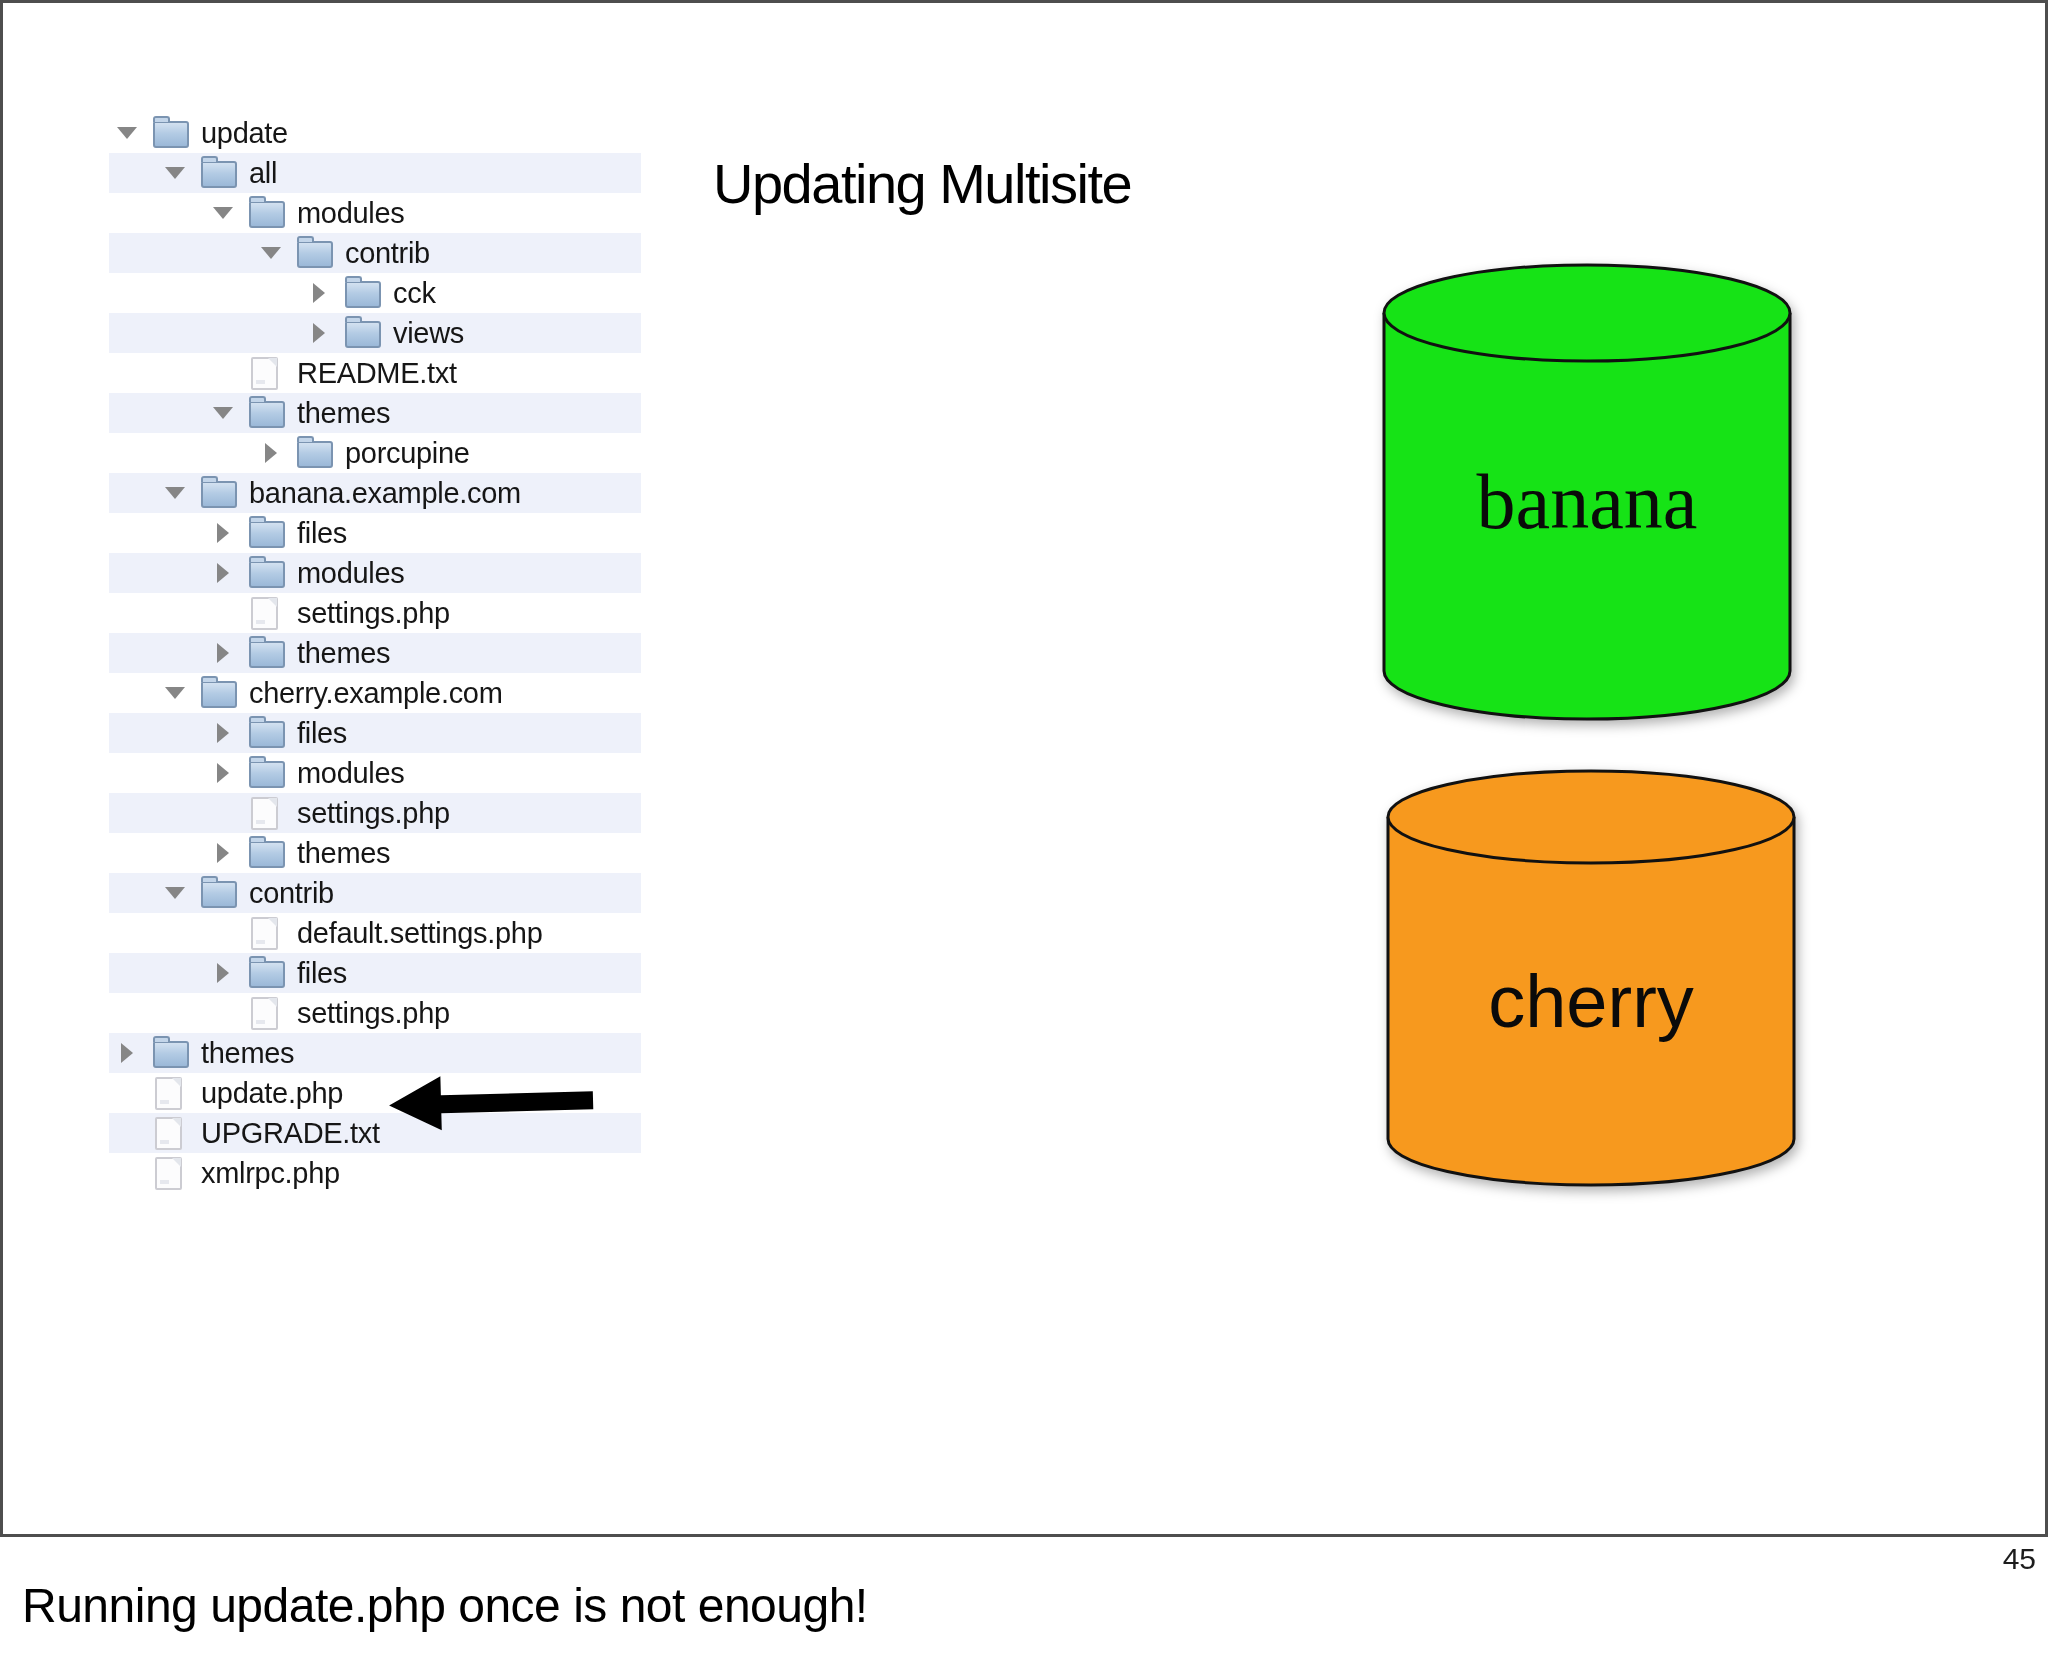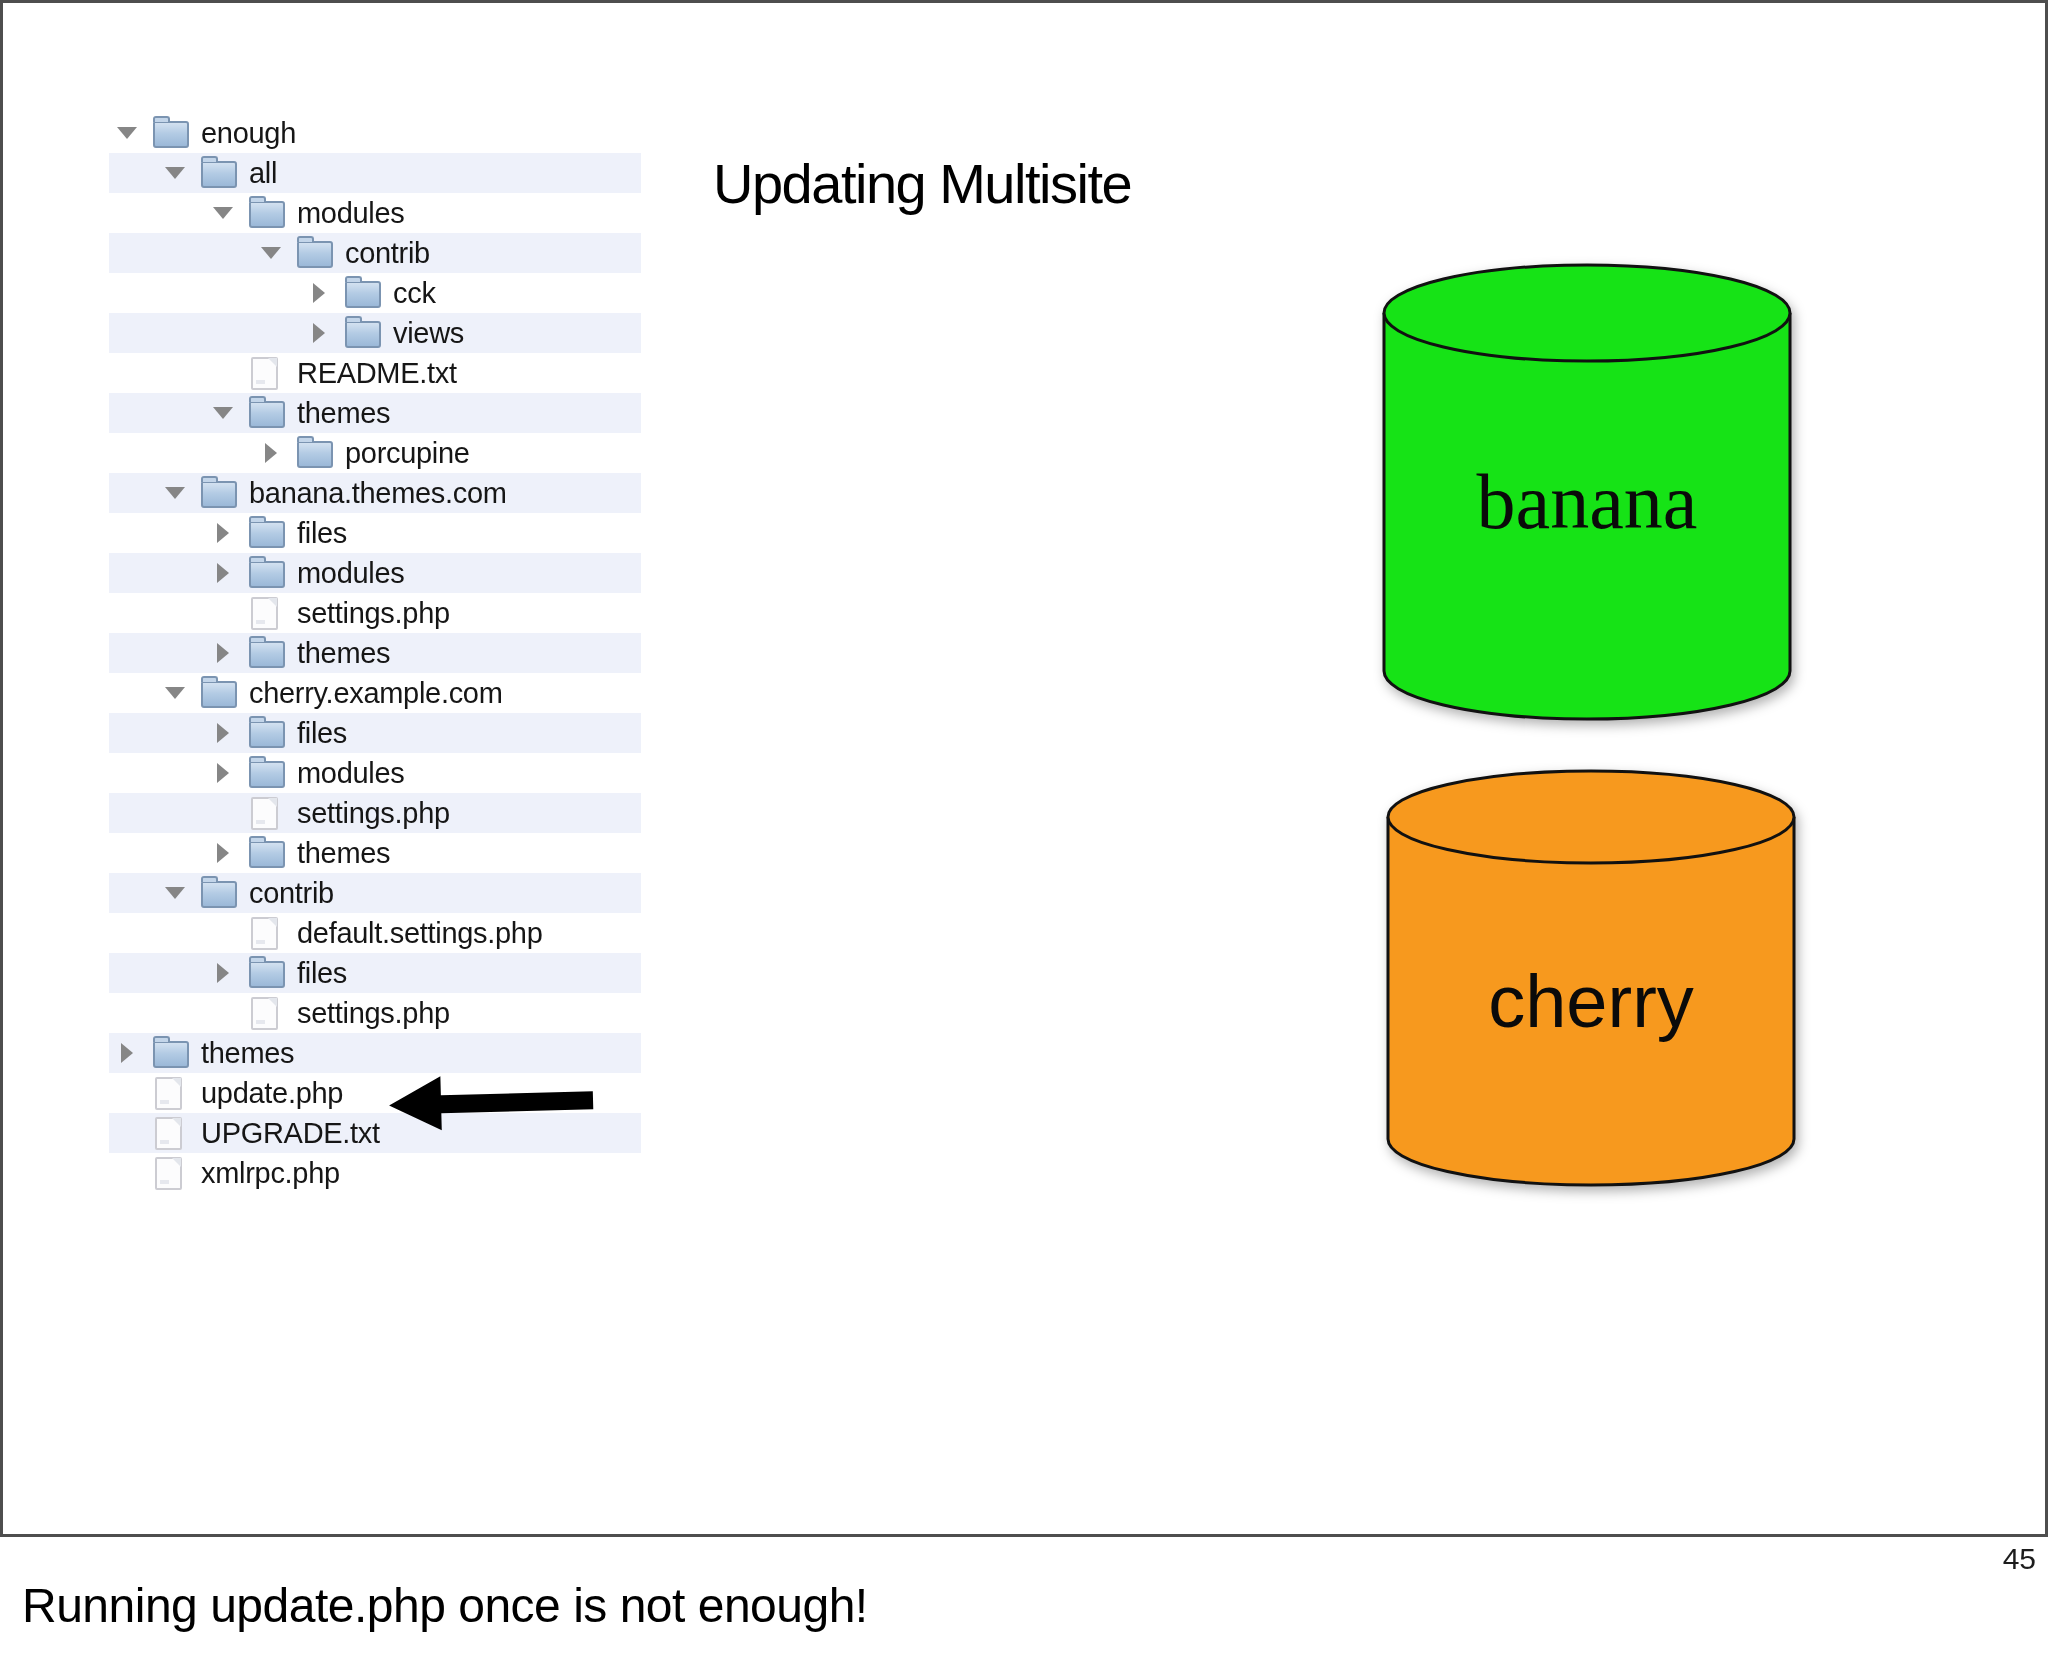--- a/index.html
+++ b/index.html
@@ -103,21 +103,21 @@
 
     <div class="tree">
   <div class="tree-row">
     <span class="indent" style="width: 0px;"></span>
     <span class="disc-box">
       <span class="disclosure tri-down"></span>
     </span>
     <span class="icon-box">
       <span class="node-icon icon-folder"></span>
     </span>
-    <span class="node-label">enough</span>
+    <span class="node-label">update</span>
   </div>
 
   <div class="tree-row">
     <span class="indent" style="width: 48px;"></span>
     <span class="disc-box">
       <span class="disclosure tri-down"></span>
     </span>
     <span class="icon-box">
       <span class="node-icon icon-folder"></span>
     </span>
@@ -202,21 +202,21 @@
   </div>
 
   <div class="tree-row">
     <span class="indent" style="width: 48px;"></span>
     <span class="disc-box">
       <span class="disclosure tri-down"></span>
     </span>
     <span class="icon-box">
       <span class="node-icon icon-folder"></span>
     </span>
-    <span class="node-label">banana.themes.com</span>
+    <span class="node-label">banana.example.com</span>
   </div>
 
   <div class="tree-row">
     <span class="indent" style="width: 96px;"></span>
     <span class="disc-box">
       <span class="disclosure tri-right"></span>
     </span>
     <span class="icon-box">
       <span class="node-icon icon-folder"></span>
     </span>

